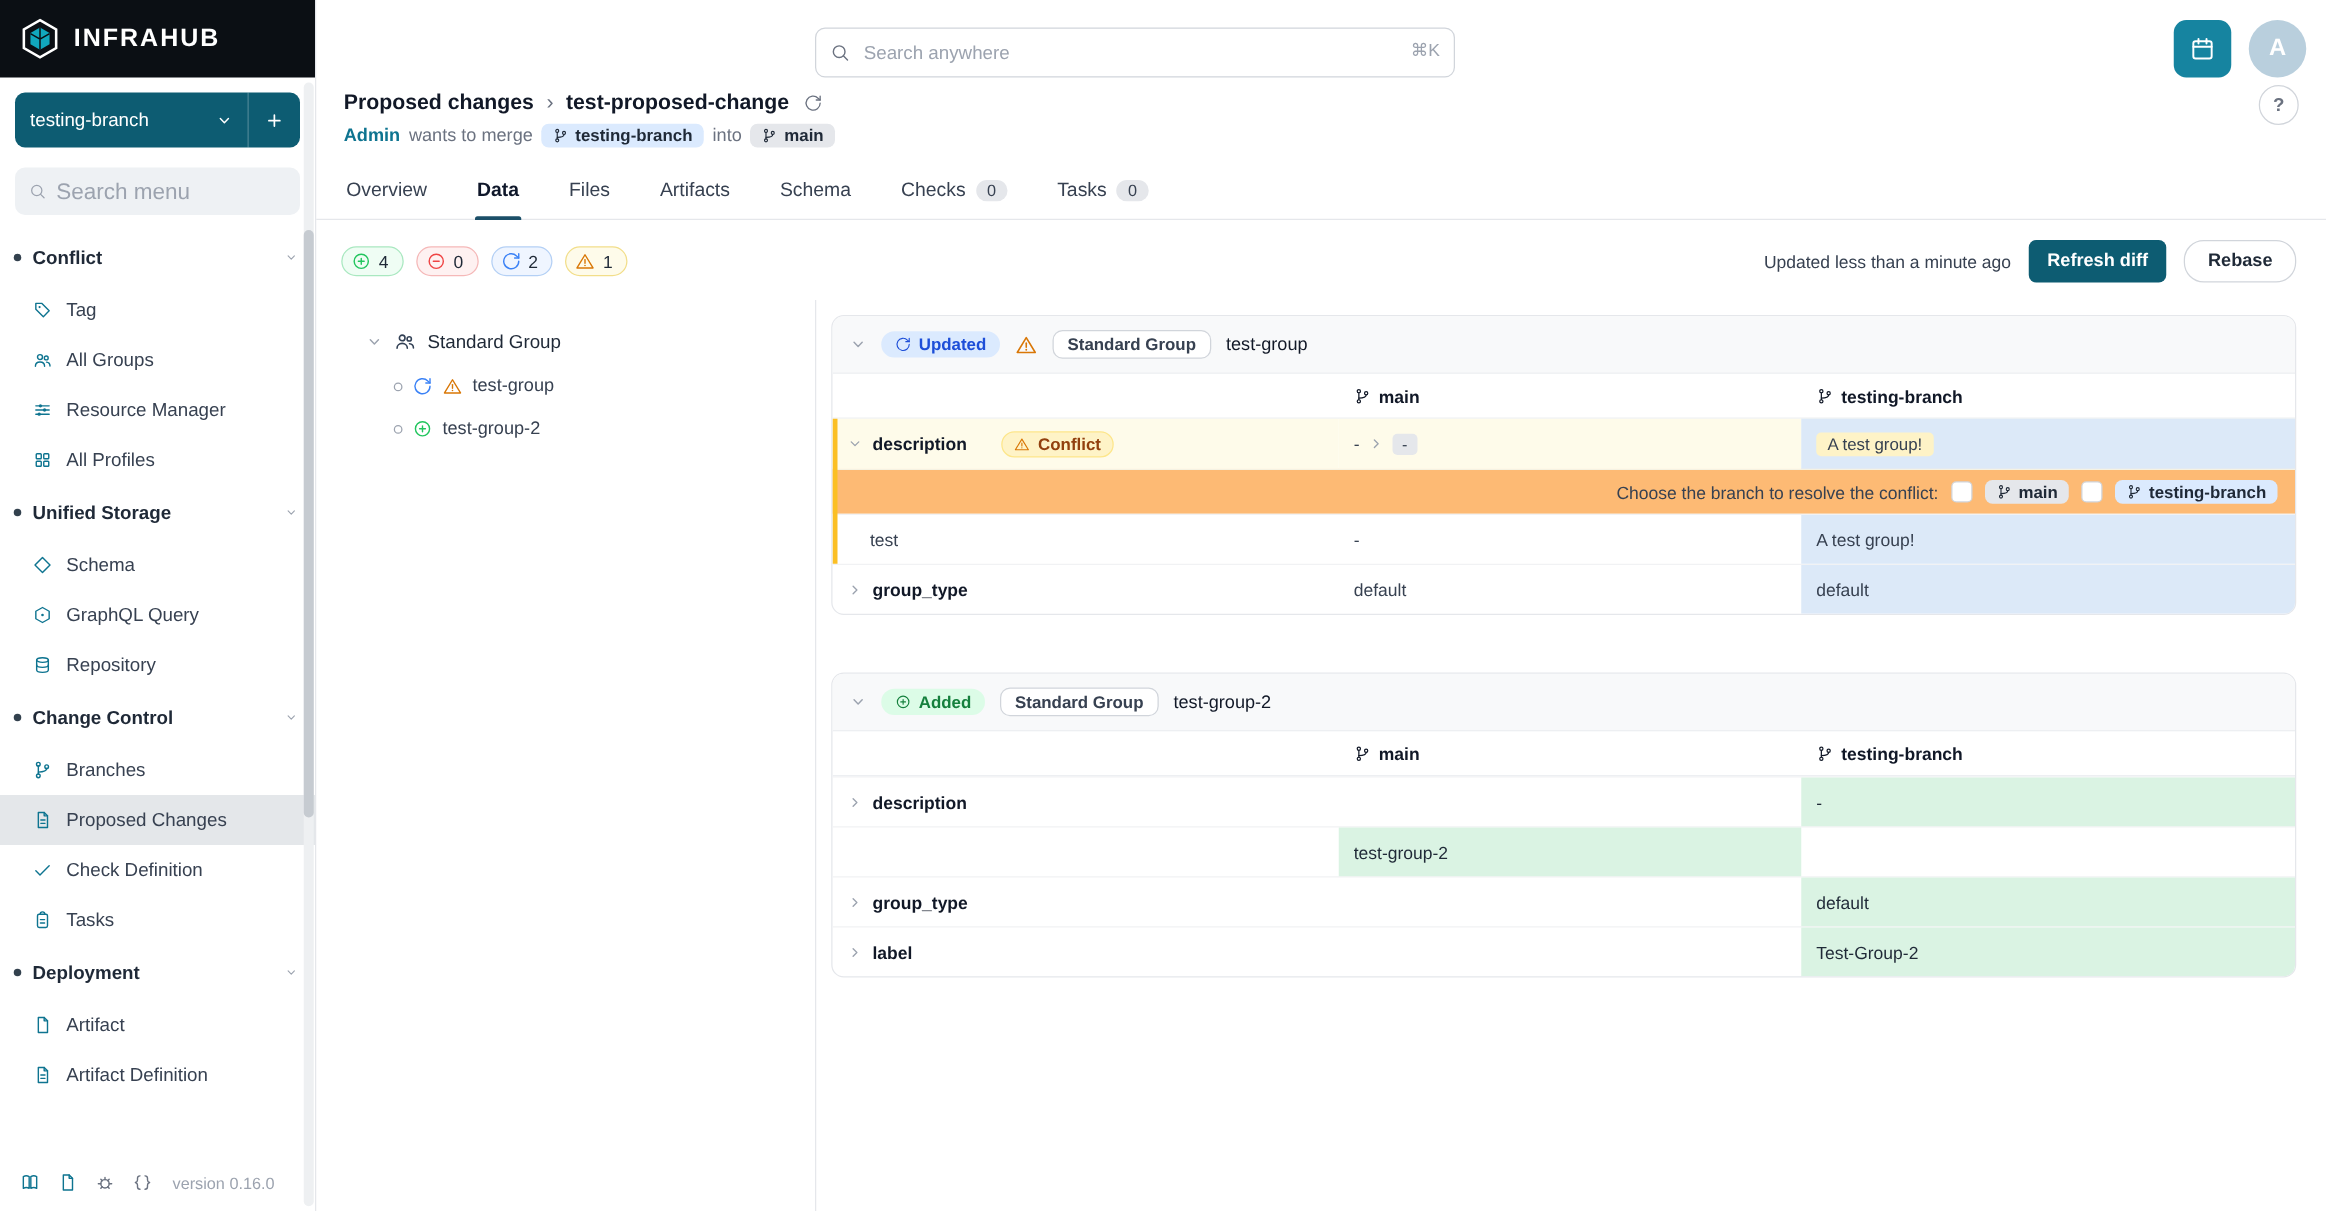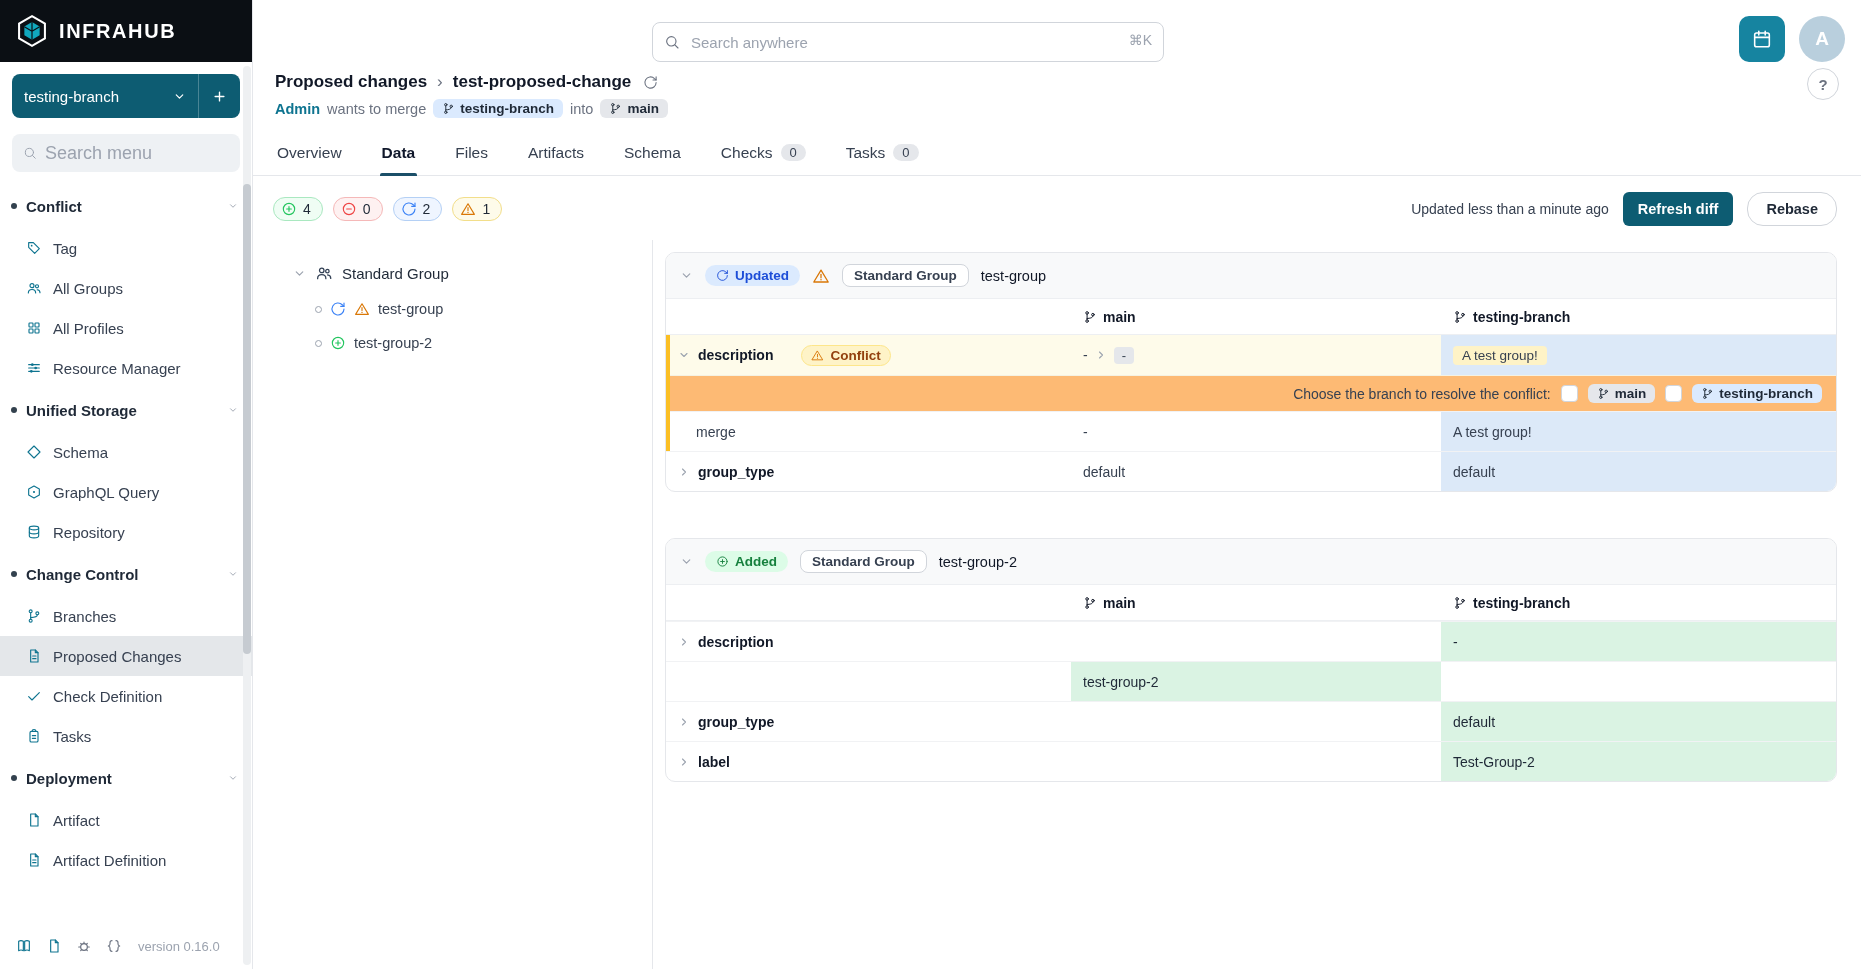--- a/index.html
+++ b/index.html
@@ -278,29 +278,29 @@
       </div>
 
       <div class="nav-item">
         <svg class="ic ic-16 teal">
             <use href="#i-people"></use>
           </svg>
         <span>All Groups</span>
       </div>
       <div class="nav-item">
         <svg class="ic ic-16 teal">
+            <use href="#i-sliders"></use>
+          </svg>
+        <span>Resource Manager</span>
+      </div>
+      <div class="nav-item">
+        <svg class="ic ic-16 teal">
             <use href="#i-grid"></use>
           </svg>
         <span>All Profiles</span>
-      </div>
-      <div class="nav-item">
-        <svg class="ic ic-16 teal">
-            <use href="#i-sliders"></use>
-          </svg>
-        <span>Resource Manager</span>
       </div>
 
       <div class="nav-section">
         <span class="sec-dot"></span>
         <span class="nav-sec-label">Unified Storage</span>
         <svg class="ic ic-10 sw2 chev">
             <use href="#i-chev-down"></use>
           </svg>
       </div>
       <div class="nav-item">
@@ -614,21 +614,21 @@
               <span class="branch-chip chip-blue">
                 <svg class="ic ic-13">
                     <use href="#i-branch"></use>
                   </svg>
                 <span>testing-branch</span>
               </span>
             </div>
 
             <div class="grid-row prow">
               <div class="lc">
-                <span class="sub-label">merge</span>
+                <span class="sub-label">test</span>
               </div>
               <div class="mc">
                 <span>-</span>
               </div>
               <div class="bc cell-blue">
                 <span>A test group!</span>
               </div>
             </div>
           </div>
 

